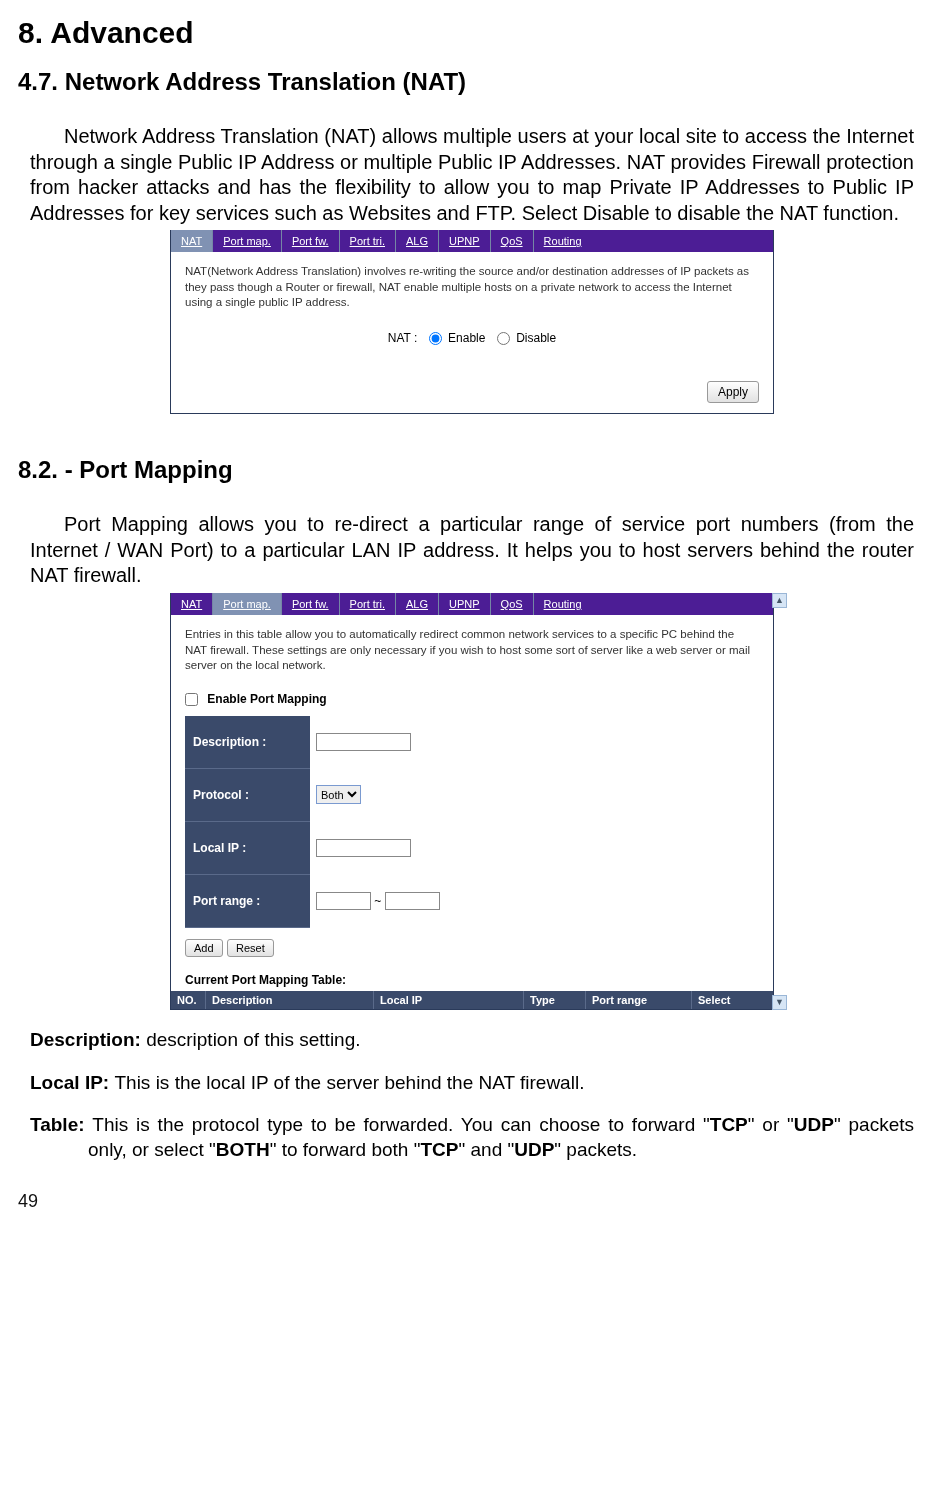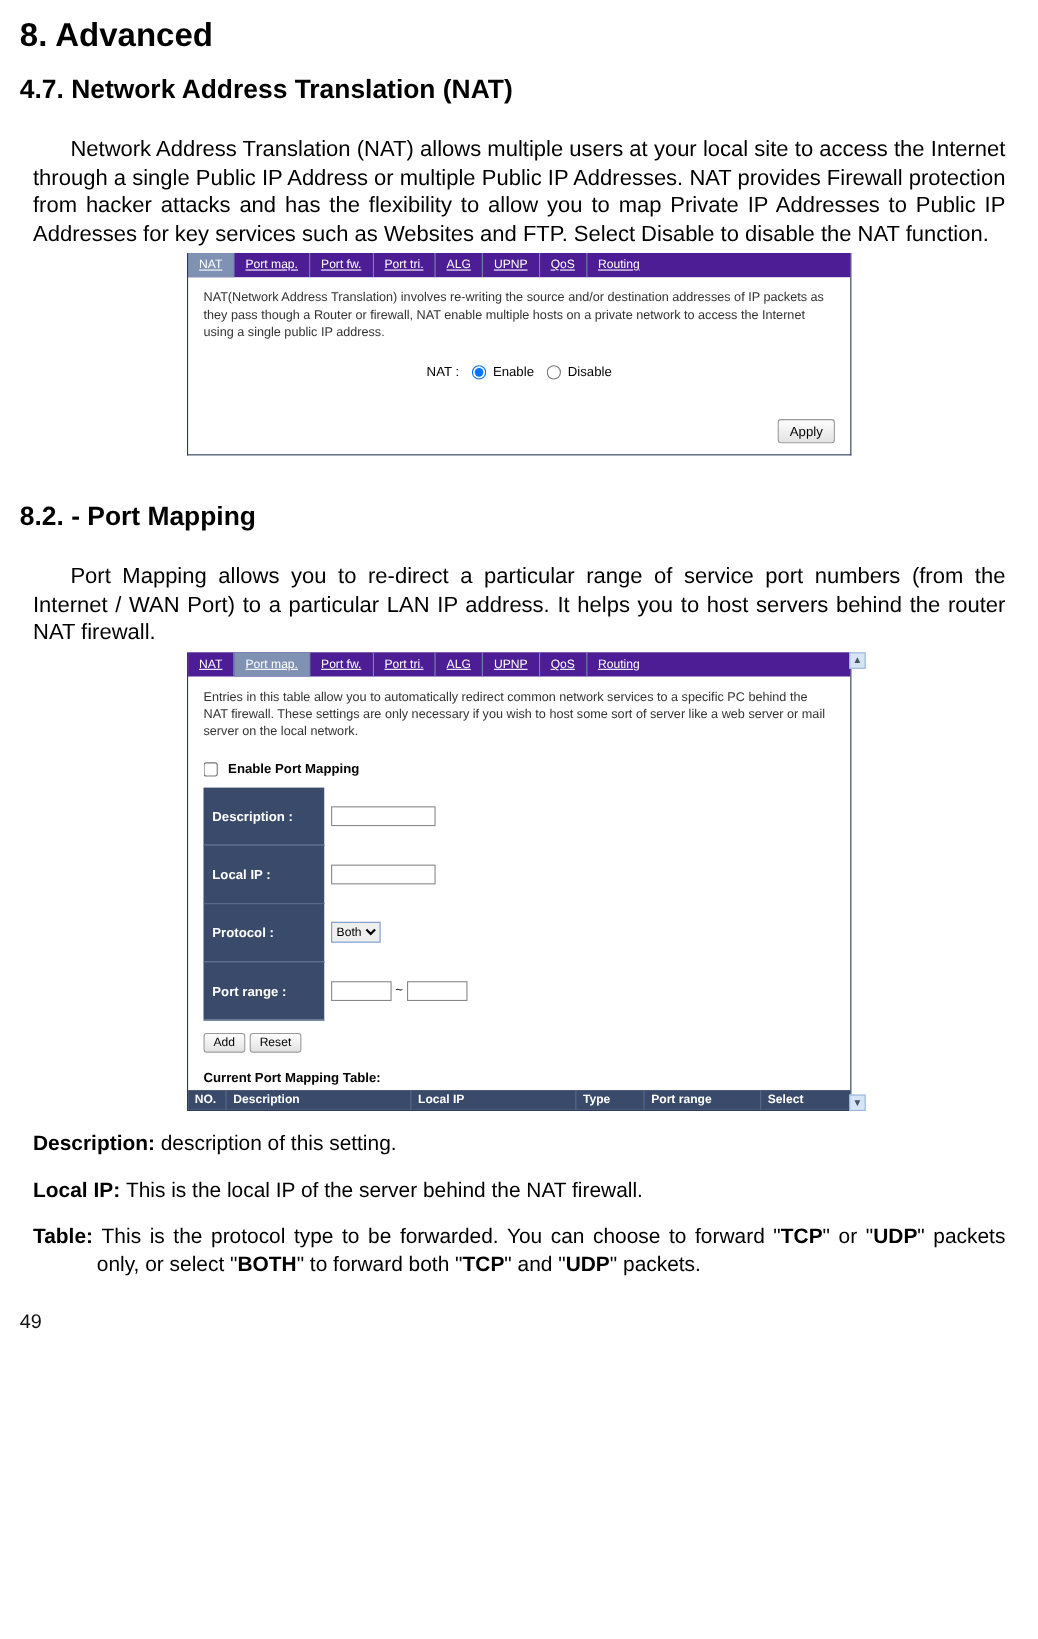--- a/index.html
+++ b/index.html
@@ -72,21 +72,21 @@
     width: 100%;
     border-collapse: collapse;
     font-size: 12px;
     font-family: Tahoma, Arial, sans-serif;
   }
   .form-table td.label {
     background: #3a4a6a;
     color: #fff;
     font-weight: bold;
     padding: 19px 8px;
-    width: 110px;
+    width: 125px;
     border-bottom: 1px solid #5a6a8a;
   }
   .form-table td.val {
     background: #fff;
     padding: 2px 6px;
   }
   .form-table input[type=text] {
     font-size: 11px;
     border: 1px solid #888;
     height: 18px;
@@ -200,30 +200,30 @@
       <span>Enable Port Mapping</span>
     </div>
     <div style="padding:0 14px;">
       <table class="form-table">
         <tbody>
             <tr>
           <td class="label">Description :</td>
           <td class="val"><input type="text" style=""></td>
         </tr>
         <tr>
-          <td class="label">Local IP :</td>
-          <td class="val"><input type="text" style=""></td>
-        </tr>
-        <tr>
           <td class="label">Protocol :</td>
           <td class="val">
             <select>
               <option>Both</option>
             </select>
           </td>
+        </tr>
+        <tr>
+          <td class="label">Local IP :</td>
+          <td class="val"><input type="text" style=""></td>
         </tr>
         <tr>
           <td class="label">Port range :</td>
           <td class="val">
             <input type="text" style="width: 55px;">
             <span>~</span>
             <input type="text" style="width: 55px;">
           </td>
         </tr>
       </tbody>

